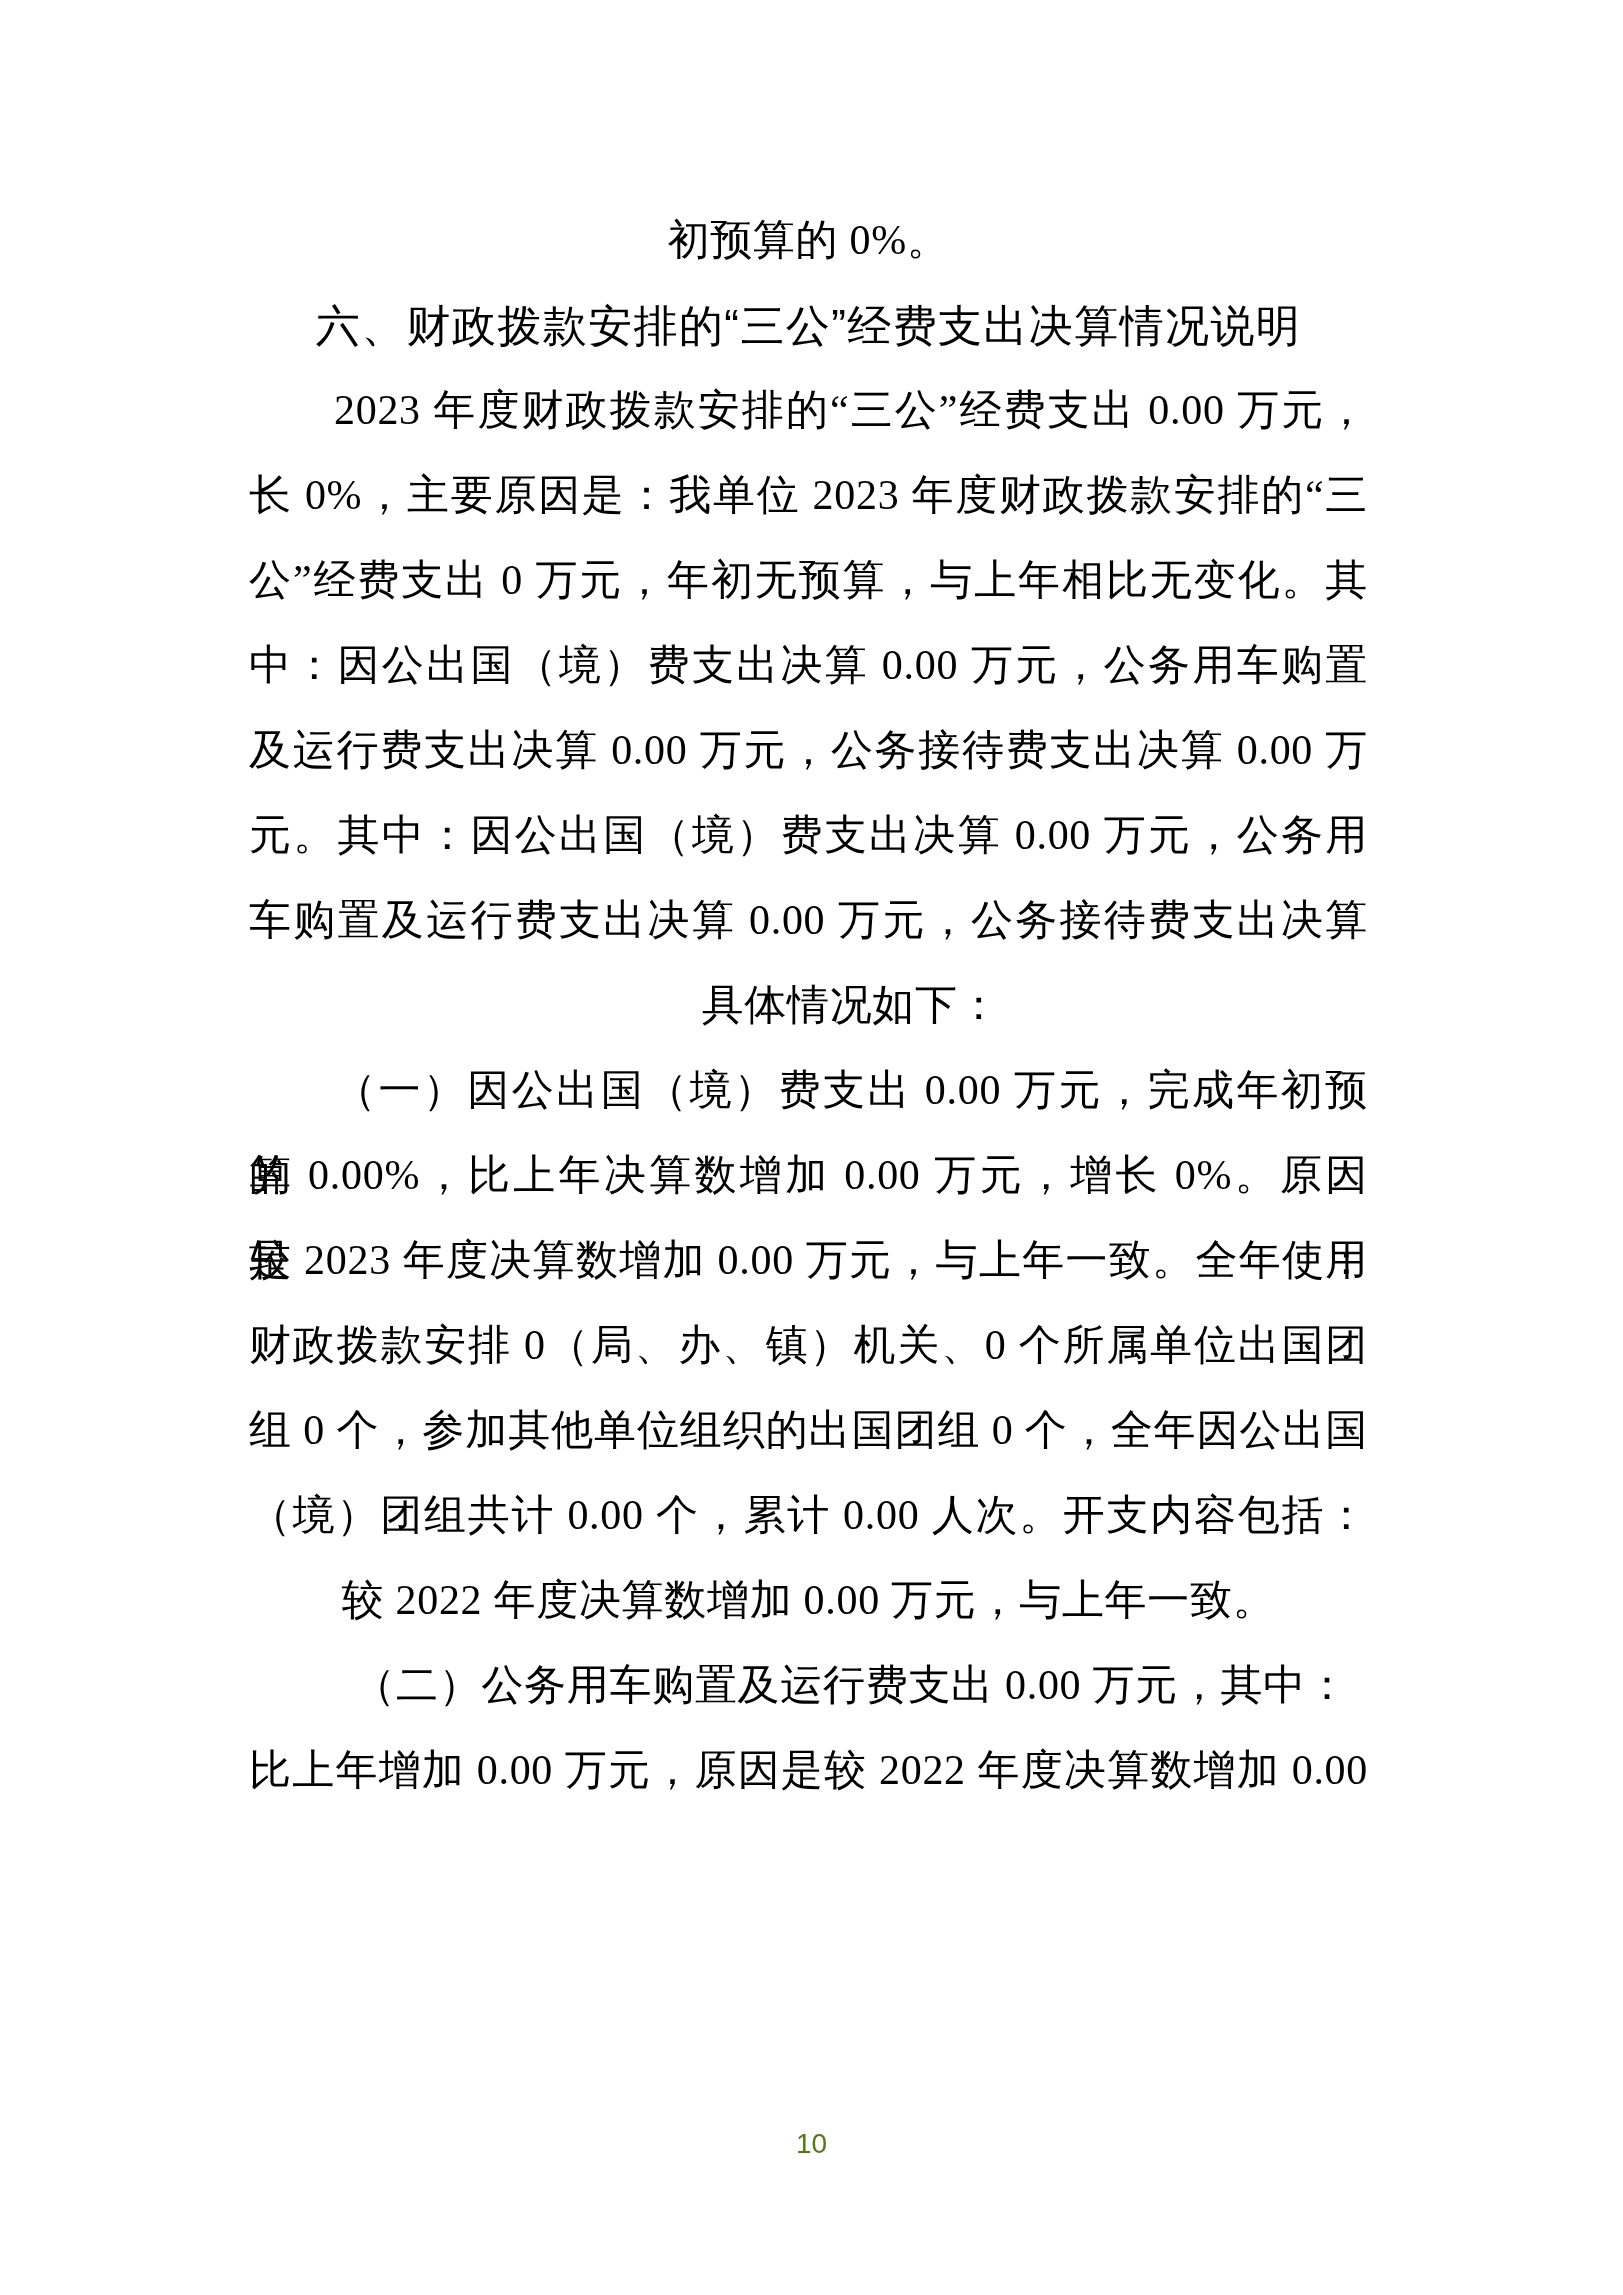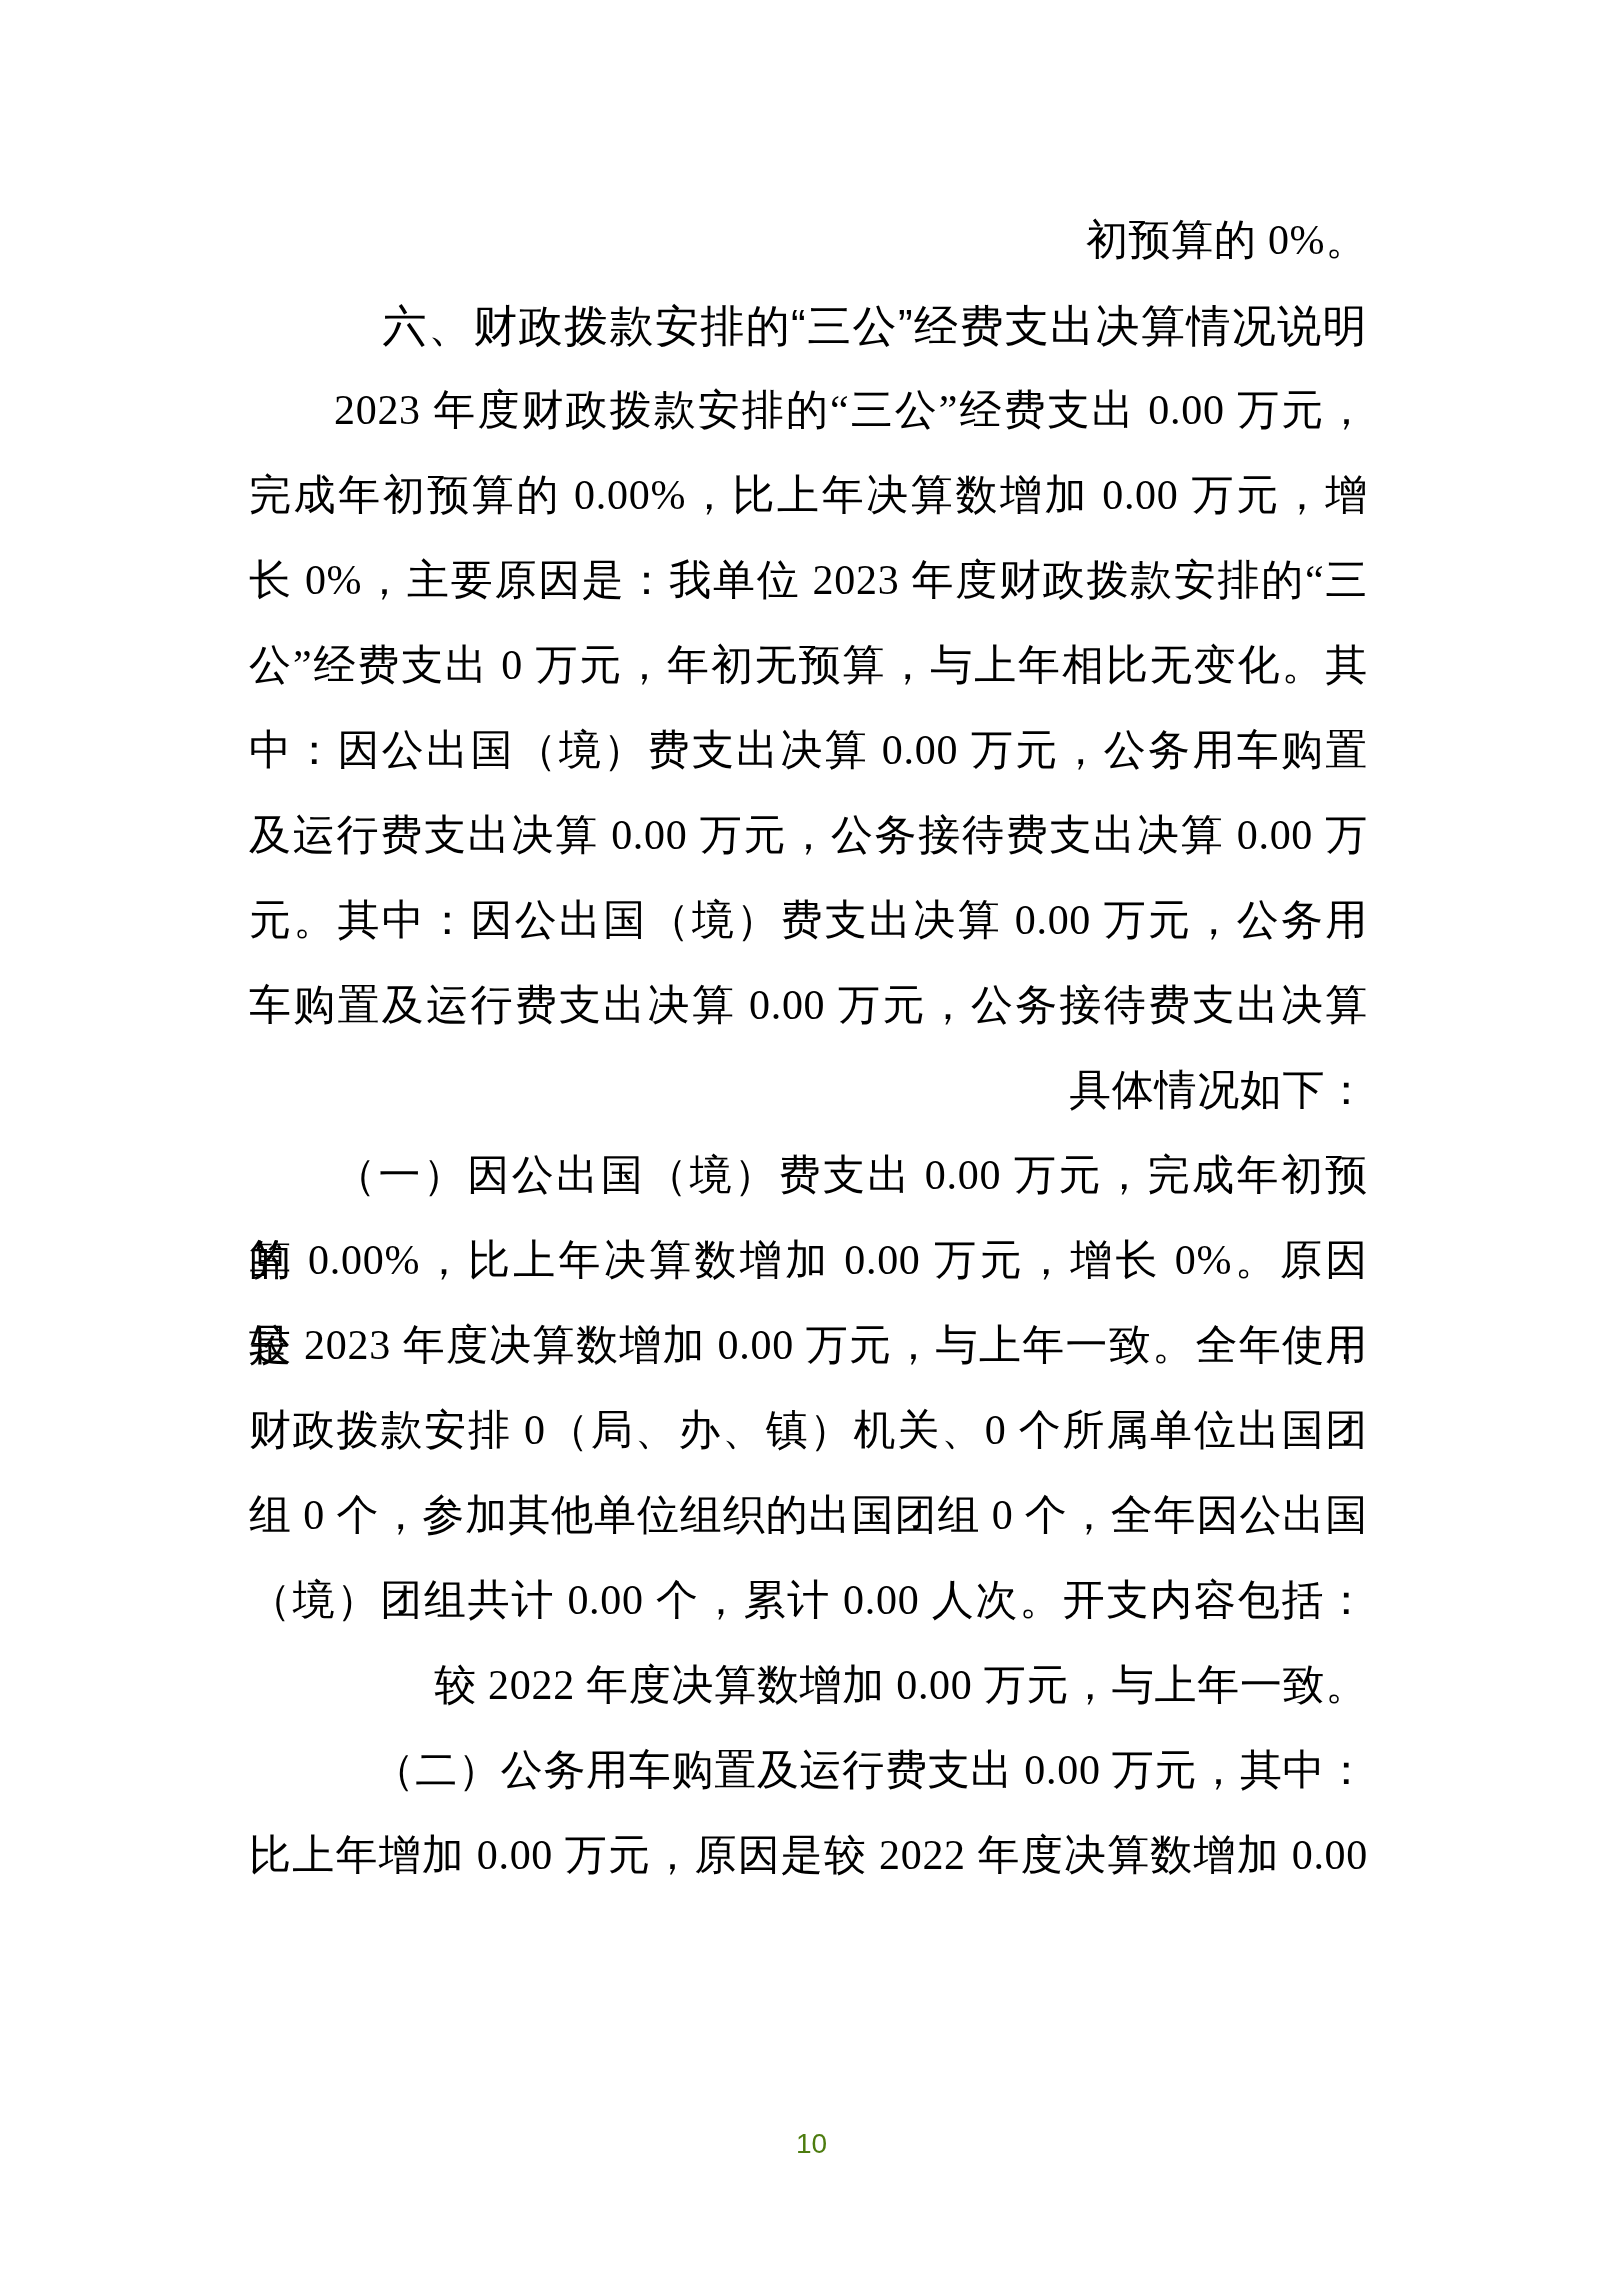--- a/index.html
+++ b/index.html
@@ -21,21 +21,21 @@
     top: 198px;
     width: 1119px;
   }
 
   .line {
     height: 85px;
     line-height: 85px;
     font-size: 42px;
     letter-spacing: 0.7px;
     white-space: normal;
-    text-align: right;
+    text-align: center;
   }
 
   
   .line.fill {
     text-align: justify;
     text-align-last: justify;
     text-justify: inter-ideograph;
   }
 
   
@@ -62,21 +62,20 @@
   }
 </style>
 </head>
 <body>
 
 <div class="page">
   <div class="content">
     <div class="line">初预算的 0%。</div>
     <div class="line heading">六、财政拨款安排的“三公”经费支出决算情况说明</div>
     <div class="line indent fill">2023 年度财政拨款安排的“三公”经费支出 0.00 万元，</div>
-    <div class="line fill">完成年初预算的 0.00%，比上年决算数增加 0.00 万元，增</div>
     <div class="line fill">长 0%，主要原因是：我单位 2023 年度财政拨款安排的“三</div>
     <div class="line fill">公”经费支出 0 万元，年初无预算，与上年相比无变化。其</div>
     <div class="line fill">中：因公出国（境）费支出决算 0.00 万元，公务用车购置</div>
     <div class="line fill">及运行费支出决算 0.00 万元，公务接待费支出决算 0.00 万</div>
     <div class="line fill">元。其中：因公出国（境）费支出决算 0.00 万元，公务用</div>
     <div class="line fill">车购置及运行费支出决算 0.00 万元，公务接待费支出决算</div>
     <div class="line indent">具体情况如下：</div>
     <div class="line indent fill">（一）因公出国（境）费支出 0.00 万元，完成年初预算</div>
     <div class="line fill">的 0.00%，比上年决算数增加 0.00 万元，增长 0%。原因是：</div>
     <div class="line fill">较 2023 年度决算数增加 0.00 万元，与上年一致。全年使用</div>

